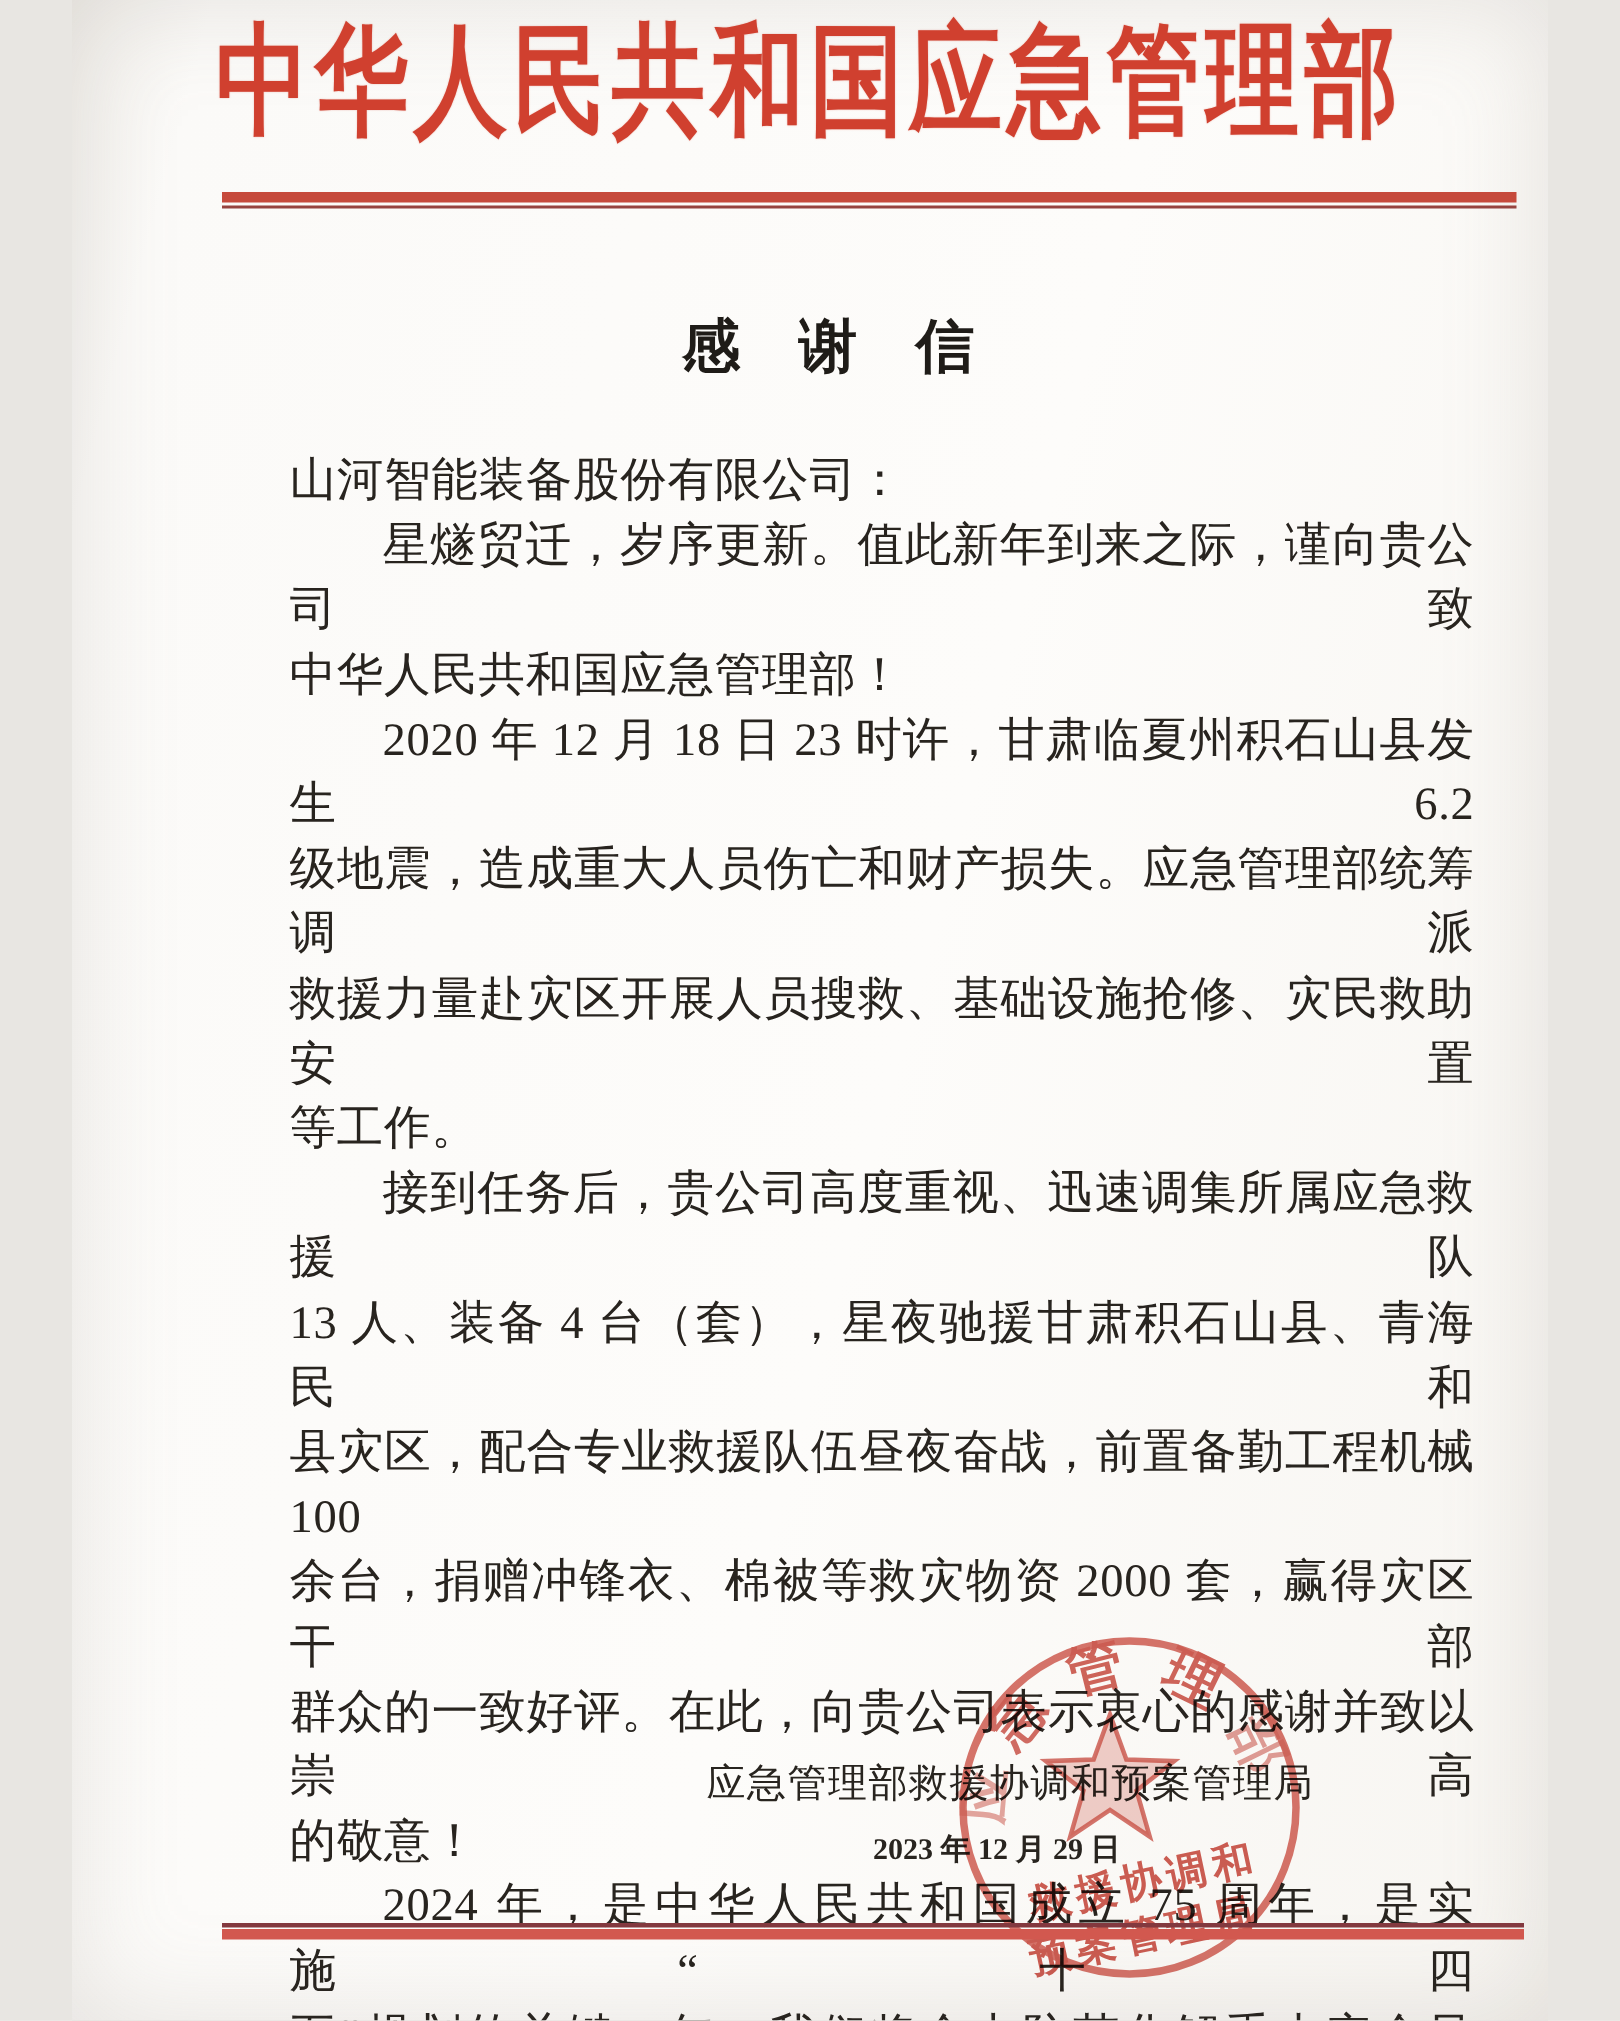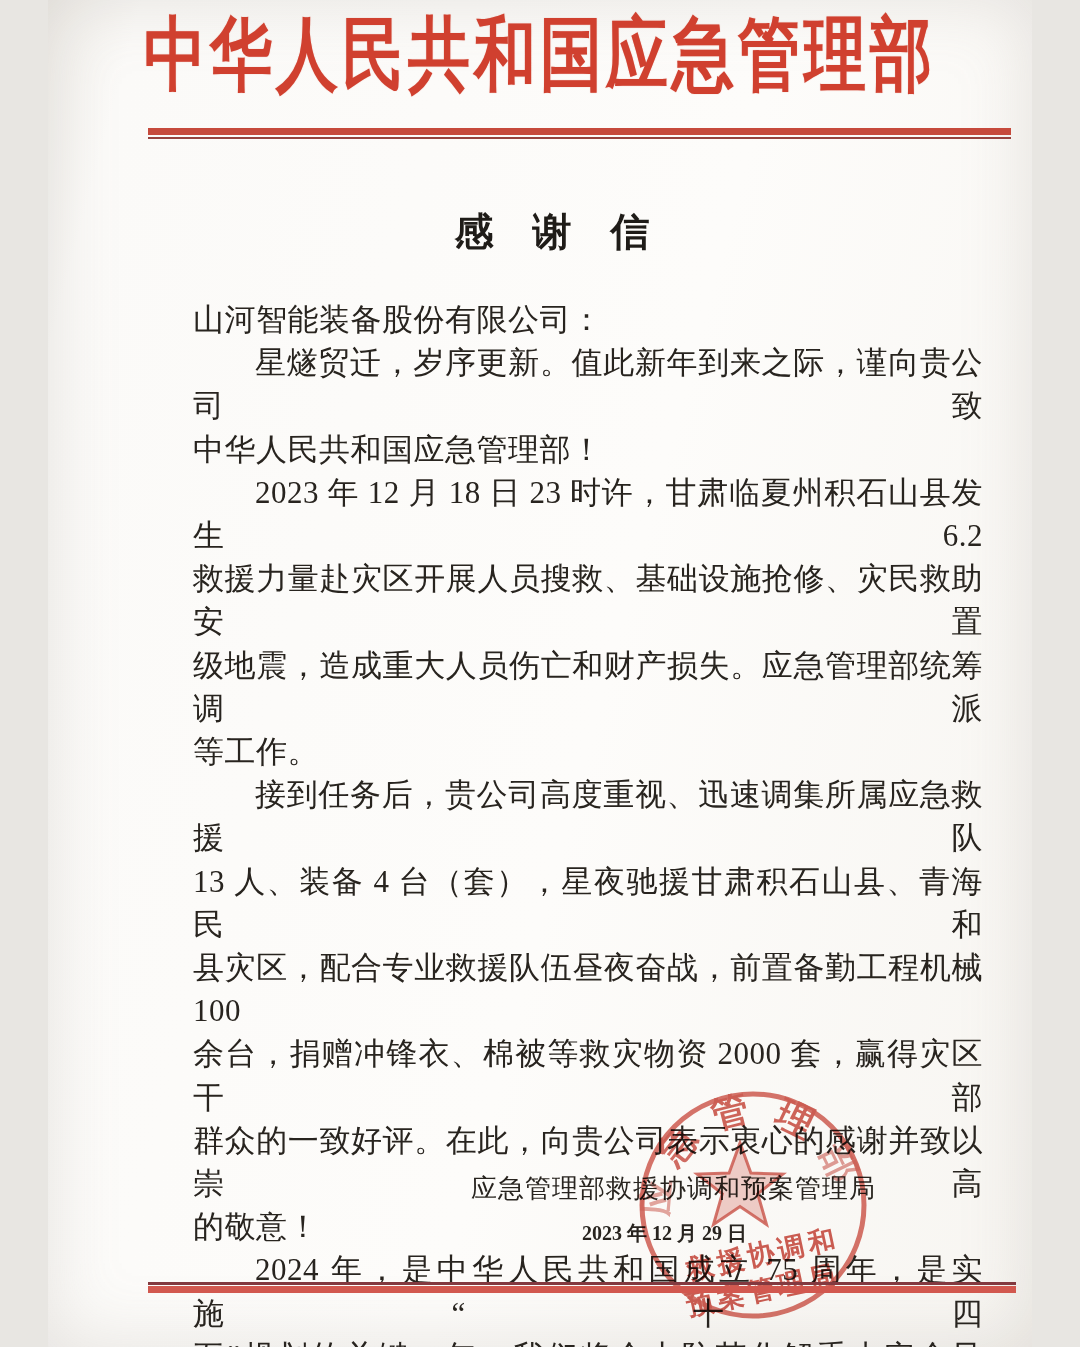--- a/index.html
+++ b/index.html
@@ -77,23 +77,23 @@
     <div class="thick"></div>
     <div class="thin"></div>
   </div>
 
   <div class="doc-title">感　谢　信</div>
 
   <div class="body-block">
     <div class="bline">山河智能装备股份有限公司：</div>
     <div class="jline indent">星燧贸迁，岁序更新。值此新年到来之际，谨向贵公司致</div>
     <div class="bline">中华人民共和国应急管理部！</div>
-    <div class="jline indent">2023 年 12 月 18 日 23 时许，甘肃临夏州积石山县发生 6.2</div>
+    <div class="jline indent">2020 年 12 月 18 日 23 时许，甘肃临夏州积石山县发生 6.2</div>
+    <div class="jline">级地震，造成重大人员伤亡和财产损失。应急管理部统筹调派</div>
     <div class="jline">救援力量赴灾区开展人员搜救、基础设施抢修、灾民救助安置</div>
-    <div class="jline">级地震，造成重大人员伤亡和财产损失。应急管理部统筹调派</div>
     <div class="bline">等工作。</div>
     <div class="jline indent">接到任务后，贵公司高度重视、迅速调集所属应急救援队</div>
     <div class="jline">13 人、装备 4 台（套），星夜驰援甘肃积石山县、青海民和</div>
     <div class="jline">县灾区，配合专业救援队伍昼夜奋战，前置备勤工程机械 100</div>
     <div class="jline">余台，捐赠冲锋衣、棉被等救灾物资 2000 套，赢得灾区干部</div>
     <div class="jline">群众的一致好评。在此，向贵公司表示衷心的感谢并致以崇高</div>
     <div class="bline">的敬意！</div>
     <div class="jline indent">2024 年，是中华人民共和国成立 75 周年，是实施“十四</div>
     <div class="jline">五”规划的关键一年。我们将全力防范化解重大安全风险，以</div>
 

